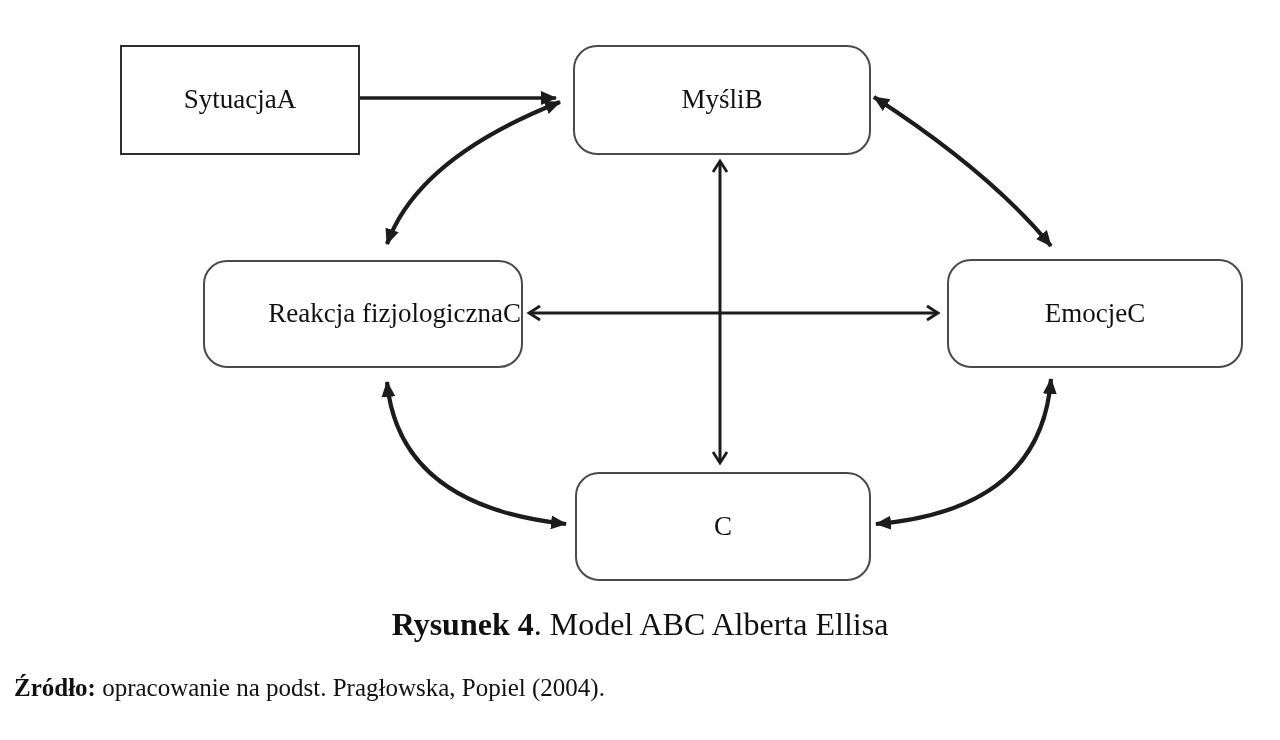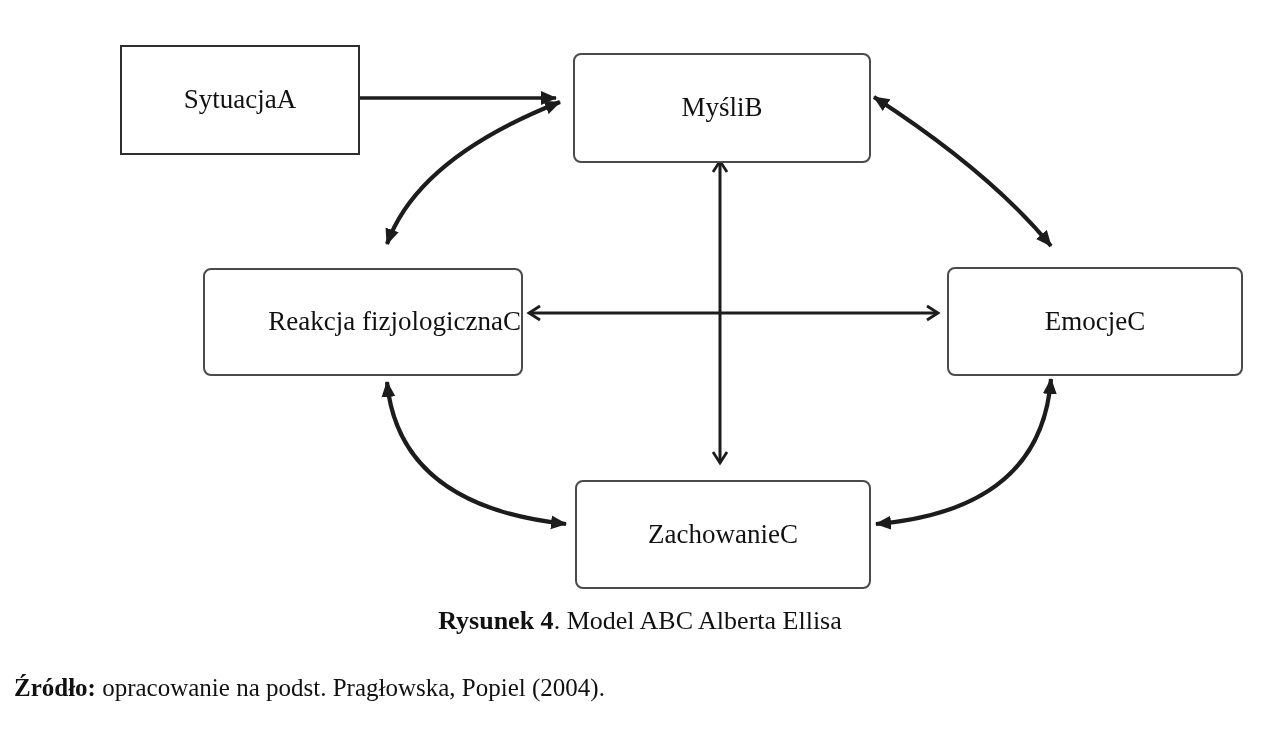--- a/index.html
+++ b/index.html
@@ -7,29 +7,29 @@
     width:1280px;height:740px;background:#ffffff;overflow:hidden;
     font-family:"Liberation Serif", serif;color:#111111;
   }
   .stage{position:relative;width:1280px;height:740px;background:#ffffff;}
   .arrows{position:absolute;left:0;top:0;width:1280px;height:740px;}
   .node{
     position:absolute;background:#ffffff;border:2px solid #3a3a3a;
     display:flex;align-items:center;justify-content:center;
     text-align:center;font-size:27px;line-height:1.32;z-index:2;
   }
-  .node.rounded{border-radius:8px;border-color:#4a4a4a;margin-top:8px;}
+  .node.rounded{border-radius:24px;border-color:#4a4a4a;}
   .node-sytuacja{left:120px;top:45px;width:236px;height:106px;border-color:#2e2e2e;}
   .node-mysli{left:573px;top:45px;width:294px;height:106px;}
   .node-reakcja{left:203px;top:260px;width:316px;height:104px;justify-content:flex-end;}
   .node-emocje{left:947px;top:259px;width:292px;height:105px;}
   .node-zachowanie{left:575px;top:472px;width:292px;height:105px;}
   .caption{
     position:absolute;left:0;top:606px;width:1280px;text-align:center;
-    font-size:26px;z-index:2;
+    font-size:32px;z-index:2;
   }
   .caption .bold{font-weight:bold;}
   .source{
     position:absolute;left:14px;top:674px;width:1100px;text-align:left;
     font-size:25px;z-index:2;
   }
   .source .bold{font-weight:bold;}
 </style>
 </head>
 <body>
@@ -81,21 +81,20 @@
     <span>Reakcja fizjologiczna</span>
     <span>C</span>
   </div>
 
   <div class="node rounded node-emocje">
     <span>Emocje</span>
     <span>C</span>
   </div>
 
   <div class="node rounded node-zachowanie">
-    <span>Zachowanie</span>
     <span>C</span>
   </div>
 
   <div class="caption">
     <span class="bold">Rysunek 4</span><span>. Model ABC Alberta Ellisa</span>
   </div>
 
   <div class="source">
     <span class="bold">Źródło:</span><span> opracowanie na podst. Pragłowska, Popiel (2004).</span>
   </div>

